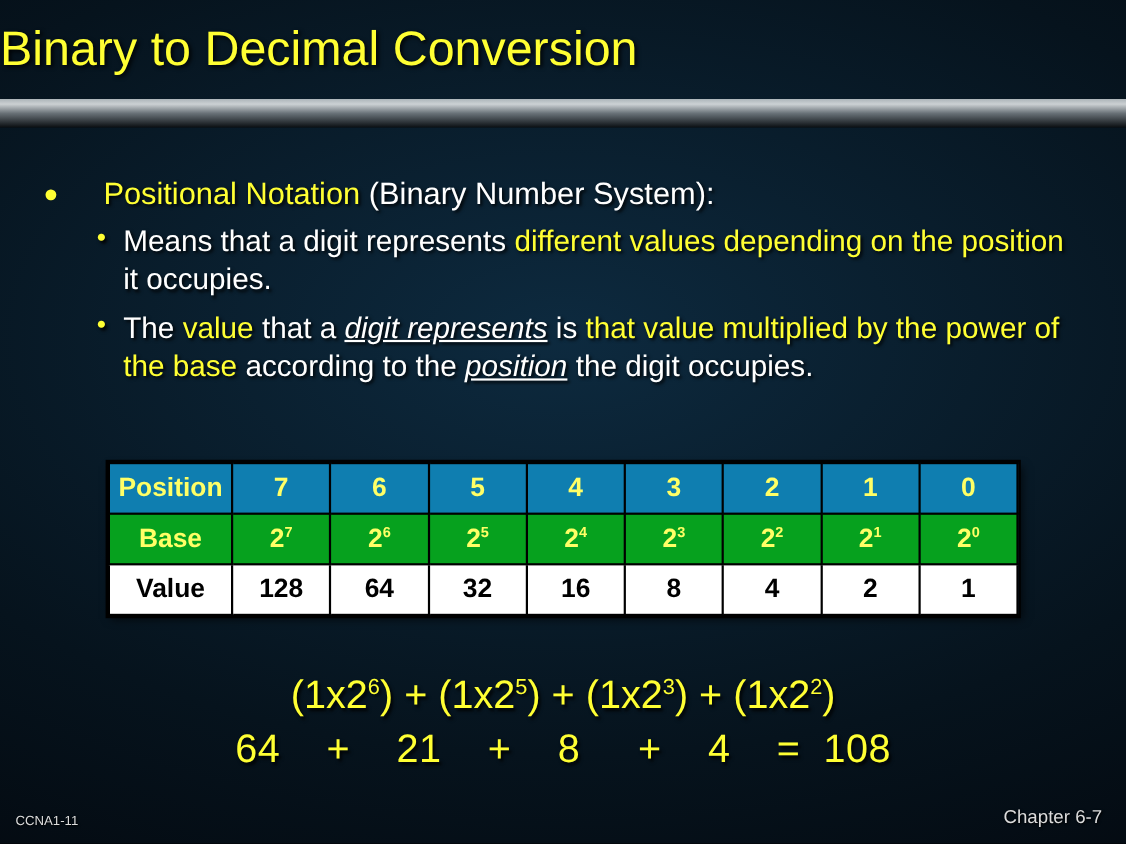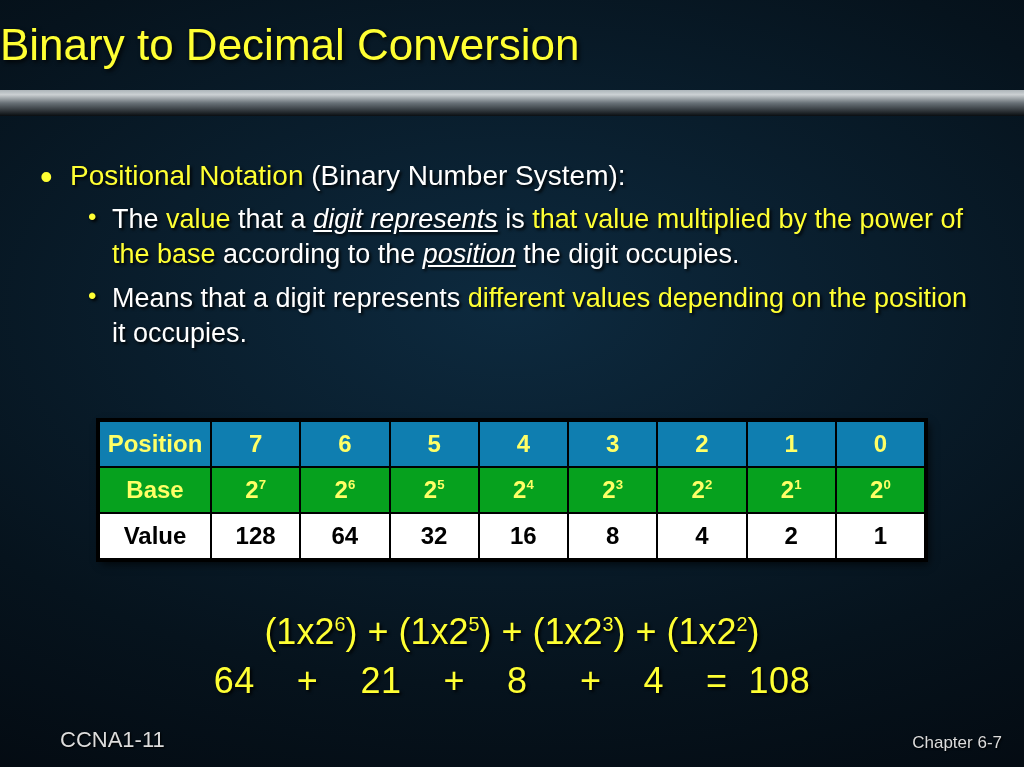--- a/index.html
+++ b/index.html
@@ -11,21 +11,21 @@
     background:linear-gradient(to bottom,#c9d0d3 0%,#eef1f2 18%,#7a8186 50%,#090b0d 100%);
     opacity:.85;}
   .title{position:absolute;top:20px;left:0;width:100%;text-align:left;
     font-size:44px;color:#ffff33;font-weight:400;
     text-shadow:2px 2px 4px rgba(0,0,0,.9);}
   .content{position:absolute;top:160px;left:36px;right:36px;}
   ul.outer{list-style:none;margin:0;padding:0;}
   ul.outer>li{position:relative;padding-left:34px;margin-bottom:6px;}
   ul.outer>li::before{content:"•";position:absolute;left:4px;top:-4px;font-size:36px;color:#ffff33;}
   .lead{font-size:28px;line-height:1.15;text-shadow:2px 2px 3px rgba(0,0,0,.9);}
-  .lead .y{color:#ffff33;}
+  .lead .y{color:#ffff33;margin-left:24px;}
   ul.inner{list-style:none;margin:10px 0 0 16px;padding:0;}
   ul.inner>li{position:relative;padding-left:26px;margin-bottom:10px;
     font-size:27px;line-height:1.28;text-shadow:2px 2px 3px rgba(0,0,0,.9);}
   ul.inner>li::before{content:"•";position:absolute;left:2px;top:0;font-size:24px;color:#ffff33;}
   .y{color:#ffff33;}
   .ui{text-decoration:underline;font-style:italic;}
 
   .tbl-wrap{position:absolute;top:420px;left:98px;width:828px;}
   table.pn{border-collapse:collapse;width:100%;table-layout:fixed;
     box-shadow:0 0 0 2px #000, 3px 4px 8px rgba(0,0,0,.7);}
@@ -35,42 +35,42 @@
   tr.row-base td,tr.row-base th{background:#06a11e;color:#ffff66;}
   tr.row-val td,tr.row-val th{background:#fff;color:#000;}
   tr.row-str td,tr.row-str th{background:#ffffcc;color:#000;}
   table.pn th{width:110px;}
   sup.s{font-size:.55em;vertical-align:super;line-height:0;}
 
   .calc{position:absolute;top:608px;left:0;width:100%;text-align:center;
     font-size:36px;line-height:1.35;color:#ffff33;text-shadow:2px 2px 3px rgba(0,0,0,.9);}
   .calc .row2{letter-spacing:.5px;}
 
-  .foot-l{position:absolute;left:14px;bottom:14px;font-size:22px;color:#dcdcdc;text-shadow:1px 1px 2px #000;margin-left:46px;}
+  .foot-l{position:absolute;left:14px;bottom:14px;font-size:12px;color:#dcdcdc;text-shadow:1px 1px 2px #000;}
   .foot-r{position:absolute;right:22px;bottom:14px;font-size:17px;color:#dcdcdc;text-shadow:1px 1px 2px #000;}
 </style>
 </head>
 <body>
 
 <div class="slide">
   <div class="title-band"></div>
   <div class="title">Binary to Decimal Conversion</div>
 
   <div class="content">
     <ul class="outer">
       <li>
         <div class="lead">
           <span class="y">Positional Notation</span><span> (Binary Number System):</span>
         </div>
         <ul class="inner">
           <li>
-            <span>The </span><span class="y">value</span><span> that a </span><span class="ui">digit represents</span><span> is </span><span class="y">that value multiplied by the power of the base</span><span> according to the </span><span class="ui">position</span><span> the digit occupies.</span>
+            <span>Means that a digit represents </span><span class="y">different values depending on the position</span><span> it occupies.</span>
           </li>
           <li>
-            <span>Means that a digit represents </span><span class="y">different values depending on the position</span><span> it occupies.</span>
+            <span>The </span><span class="y">value</span><span> that a </span><span class="ui">digit represents</span><span> is </span><span class="y">that value multiplied by the power of the base</span><span> according to the </span><span class="ui">position</span><span> the digit occupies.</span>
           </li>
         </ul>
       </li>
     </ul>
   </div>
 
   <div class="tbl-wrap">
     <table class="pn">
       <tbody>
           <tr class="row-pos">

